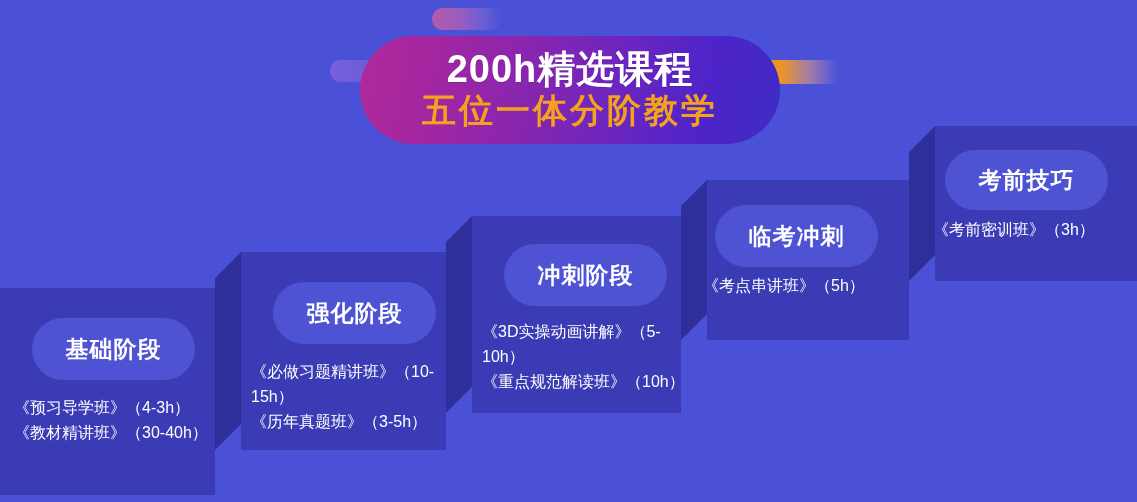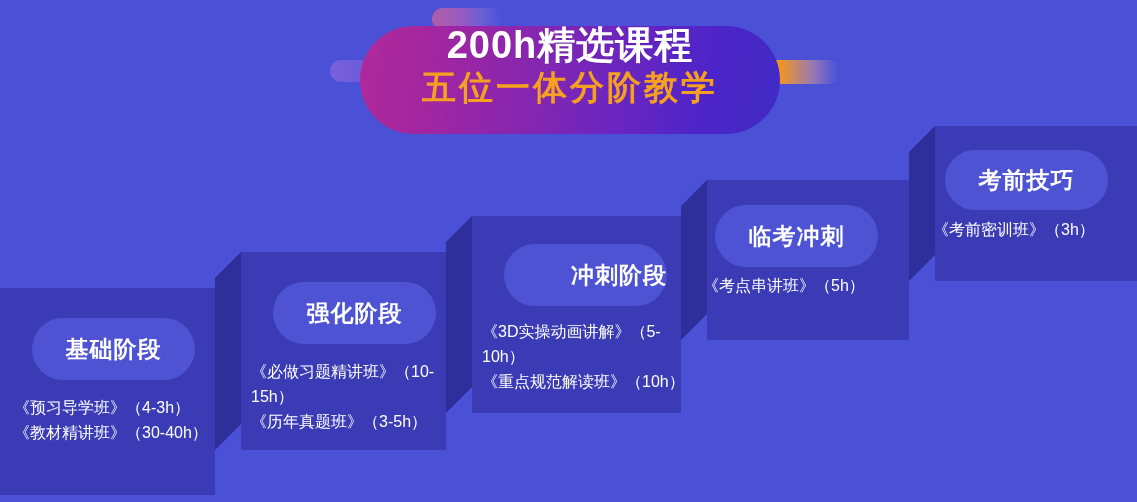--- a/index.html
+++ b/index.html
@@ -21,24 +21,24 @@
     left:330px;top:60px;width:92px;height:22px;
     background:linear-gradient(90deg,#7a5fdd 0%,#6a5cd8 45%,#4f53d7 100%);
   }
   #deco-right{
     left:744px;top:60px;width:96px;height:24px;
     background:linear-gradient(90deg,#f2911f 0%,#ef9423 38%,#9d7bae 70%,#5a5ad4 92%,#4a51d6 100%);
   }
 
   
   #title-pill{
-    position:absolute;left:360px;top:26px;width:420px;height:108px;
+    position:absolute;left:360px;top:36px;width:420px;height:108px;
     border-radius:54px;
     background:linear-gradient(100deg,#b0299a 0%,#a4269f 16%,#8a26ae 38%,#6a25c0 62%,#4d24c9 82%,#3f2bc4 100%);
-    display:flex;flex-direction:column;align-items:center;
+    display:flex;flex-direction:column;align-items:center;justify-content:center;
   }
   #title-line1{
     color:#ffffff;font-size:38px;font-weight:bold;letter-spacing:1px;
     line-height:1.05;white-space:nowrap;
     text-shadow:0 1px 0 rgba(0,0,0,.12);
   }
   #title-line2{
     color:#f5a01e;font-size:34px;font-weight:bold;letter-spacing:3px;
     line-height:1.15;white-space:nowrap;margin-top:2px;
   }
@@ -89,21 +89,21 @@
   #step-2 .step-side{height:198px;}
   #step-2 .step-face{left:26px;width:205px;height:198px;}
   #step-2 .step-bevel-bottom{top:172px;}
   #step-2 .step-badge{left:58px;top:30px;width:163px;height:62px;}
   #step-2 .step-items{left:36px;top:108px;width:200px;}
 
   #step-3{left:446px;top:216px;width:235px;height:286px;}
   #step-3 .step-side{height:197px;}
   #step-3 .step-face{left:26px;width:209px;height:197px;}
   #step-3 .step-bevel-bottom{top:171px;}
-  #step-3 .step-badge{left:58px;top:28px;width:163px;height:62px;justify-content:flex-end;}
+  #step-3 .step-badge{left:58px;top:28px;width:163px;height:62px;}
   #step-3 .step-items{left:36px;top:104px;width:204px;}
 
   #step-4{left:681px;top:180px;width:228px;height:322px;}
   #step-4 .step-side{height:160px;}
   #step-4 .step-face{left:26px;width:202px;height:160px;}
   #step-4 .step-bevel-bottom{top:134px;}
   #step-4 .step-badge{left:34px;top:25px;width:163px;height:62px;}
   #step-4 .step-items{left:22px;top:94px;width:200px;}
 
   #step-5{left:909px;top:126px;width:228px;height:376px;}

